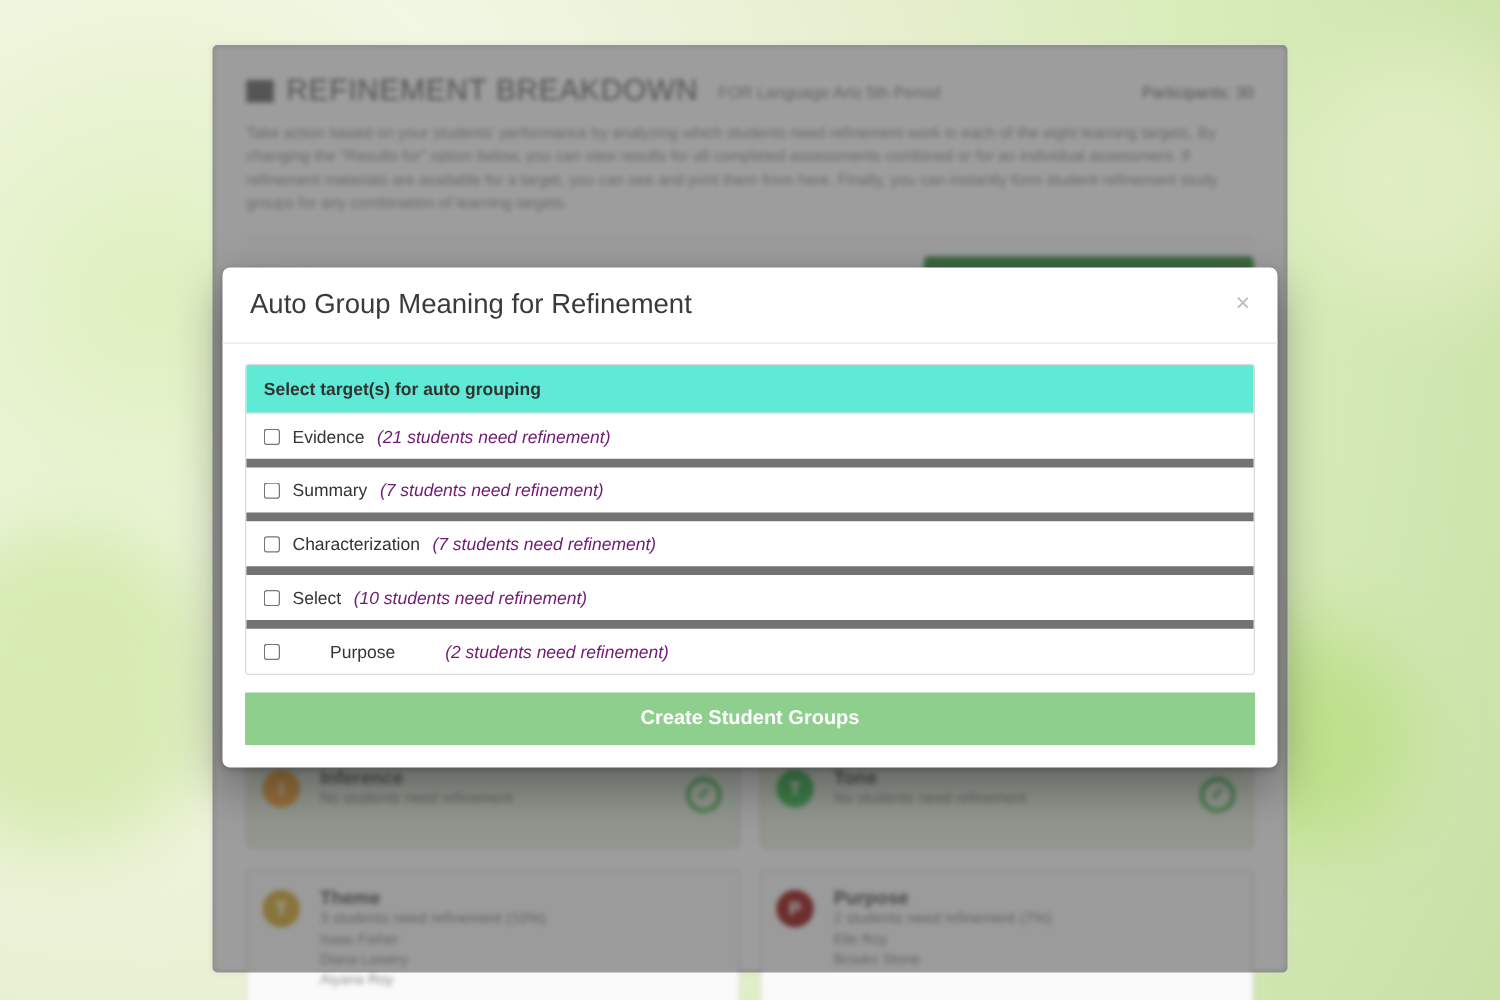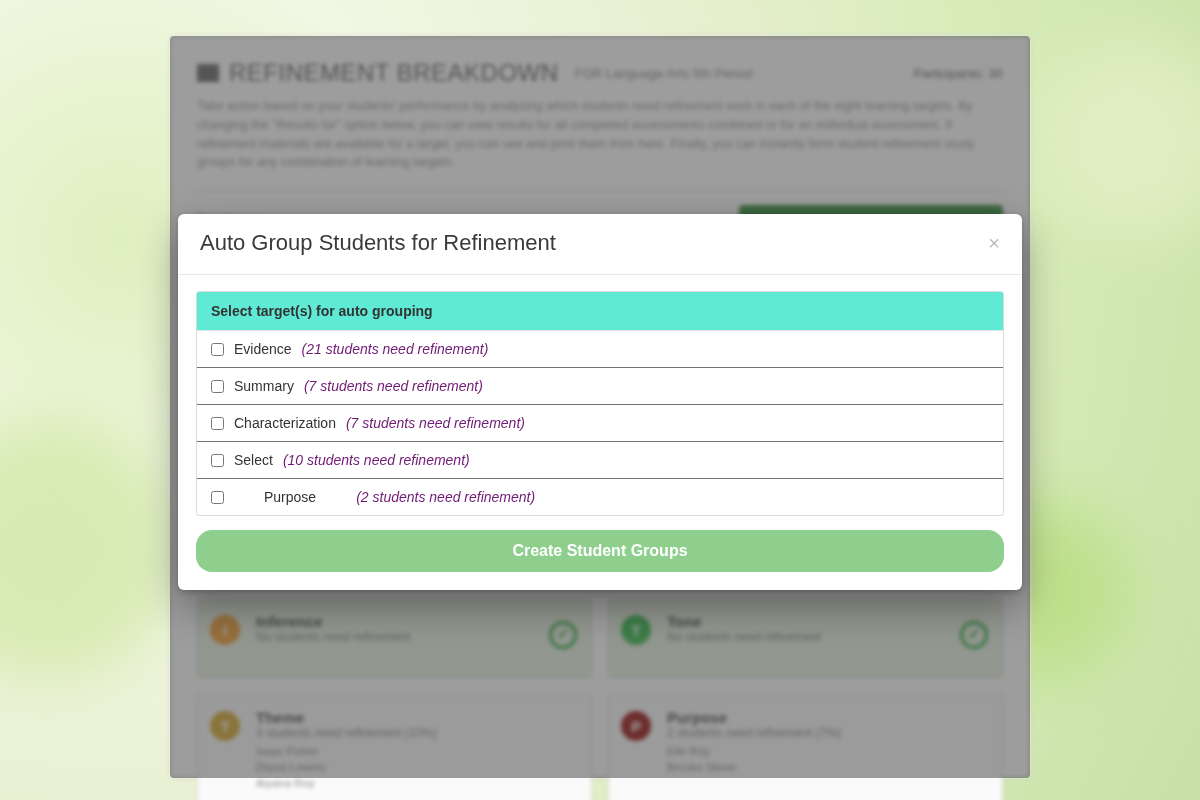--- a/index.html
+++ b/index.html
@@ -58,28 +58,28 @@
     position:absolute; left:178px; top:214px; width:844px;
     background:#fff; border-radius:6px;
     box-shadow:0 16px 40px rgba(0,0,0,.35), 0 2px 6px rgba(0,0,0,.2);
   }
   .modal-head { display:flex; align-items:center; padding:16px 22px 18px; border-bottom:1px solid #e8e8e8; }
   .modal-title { font-size:22px; color:#3a3a3a; font-weight:400; }
   .modal-close { margin-left:auto; color:#bcbcbc; font-size:20px; line-height:1; cursor:pointer; background:none;border:none; }
   .modal-body { padding:16px 18px 18px; }
   .tlist { border:1px solid #dcdcdc; border-radius:3px; overflow:hidden; }
   .tlist .thead { padding:11px 14px; font-size:14px; font-weight:700; color:#333; border-bottom:1px solid #e7e7e7; background:#5eead4;}
-  .trow { display:flex; align-items:center; gap:10px; padding:10px 14px; font-size:14px; border-bottom:1px solid #737373; color:#333;}
+  .trow { display:flex; align-items:center; gap:10px; padding:10px 14px; font-size:14px; border-bottom:7px solid #737373; color:#333;}
   .trow:last-child{border-bottom:none;gap:40px;}
   .trow input[type=checkbox]{ width:13px;height:13px; accent-color:#7a7a7a;}
   .tname{ }
   .tnote{ color:#701a75; font-style:italic;}
   .create-btn {
     width:100%; margin-top:14px; background:#8fcf8d; color:#fff; border:none;
-    padding:12px 0; font-size:16px; font-weight:600; border-radius:16px; cursor:pointer;
+    padding:12px 0; font-size:16px; font-weight:600; border-radius:0; cursor:pointer;
   }
 </style>
 </head>
 <body>
 
 <div class="bg-blob blob1"></div>
 <div class="bg-blob blob2"></div>
 <div class="bg-blob blob3"></div>
 
 <div class="panel-wrap">
@@ -140,21 +140,21 @@
 Brooks Stone</div>
       </div>
     </div>
   </div>
 </div>
 
 <div class="scrim"></div>
 
 <div class="modal">
   <div class="modal-head">
-    <div class="modal-title">Auto Group Students for Refinement</div>
+    <div class="modal-title">Auto Group Meaning for Refinement</div>
     <button class="modal-close">×</button>
   </div>
   <div class="modal-body">
     <div class="tlist">
       <div class="thead">Select target(s) for auto grouping</div>
       <label class="trow">
         <input type="checkbox" style="">
         <span class="tname">Evidence</span>
         <span class="tnote">(21 students need refinement)</span>
       </label>

